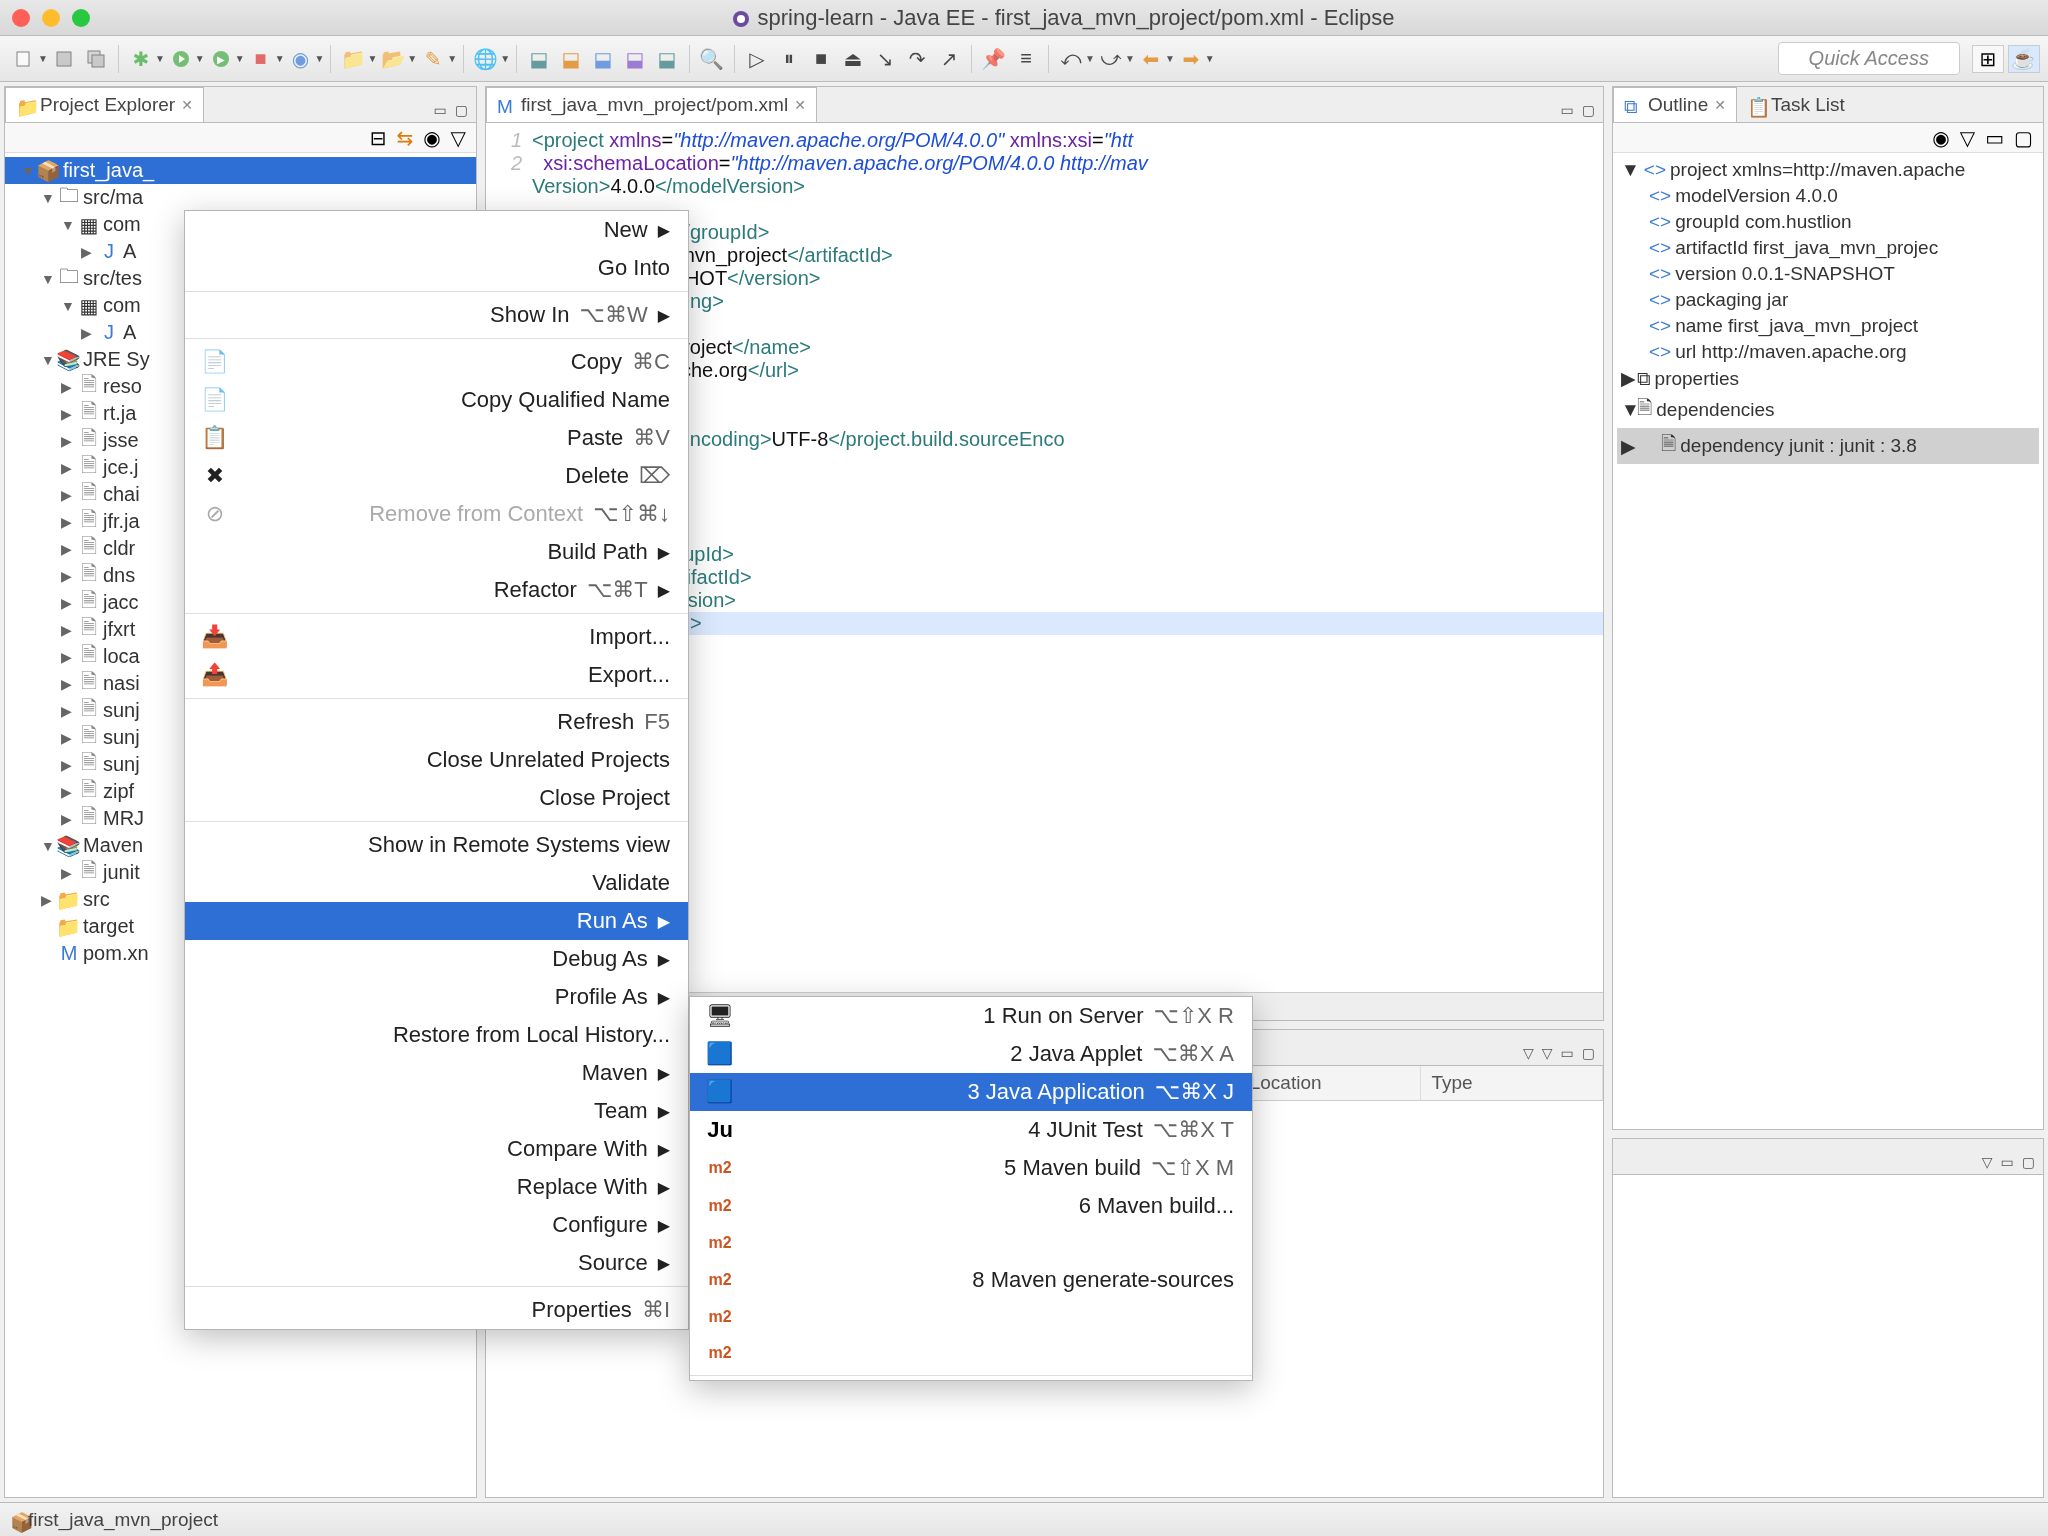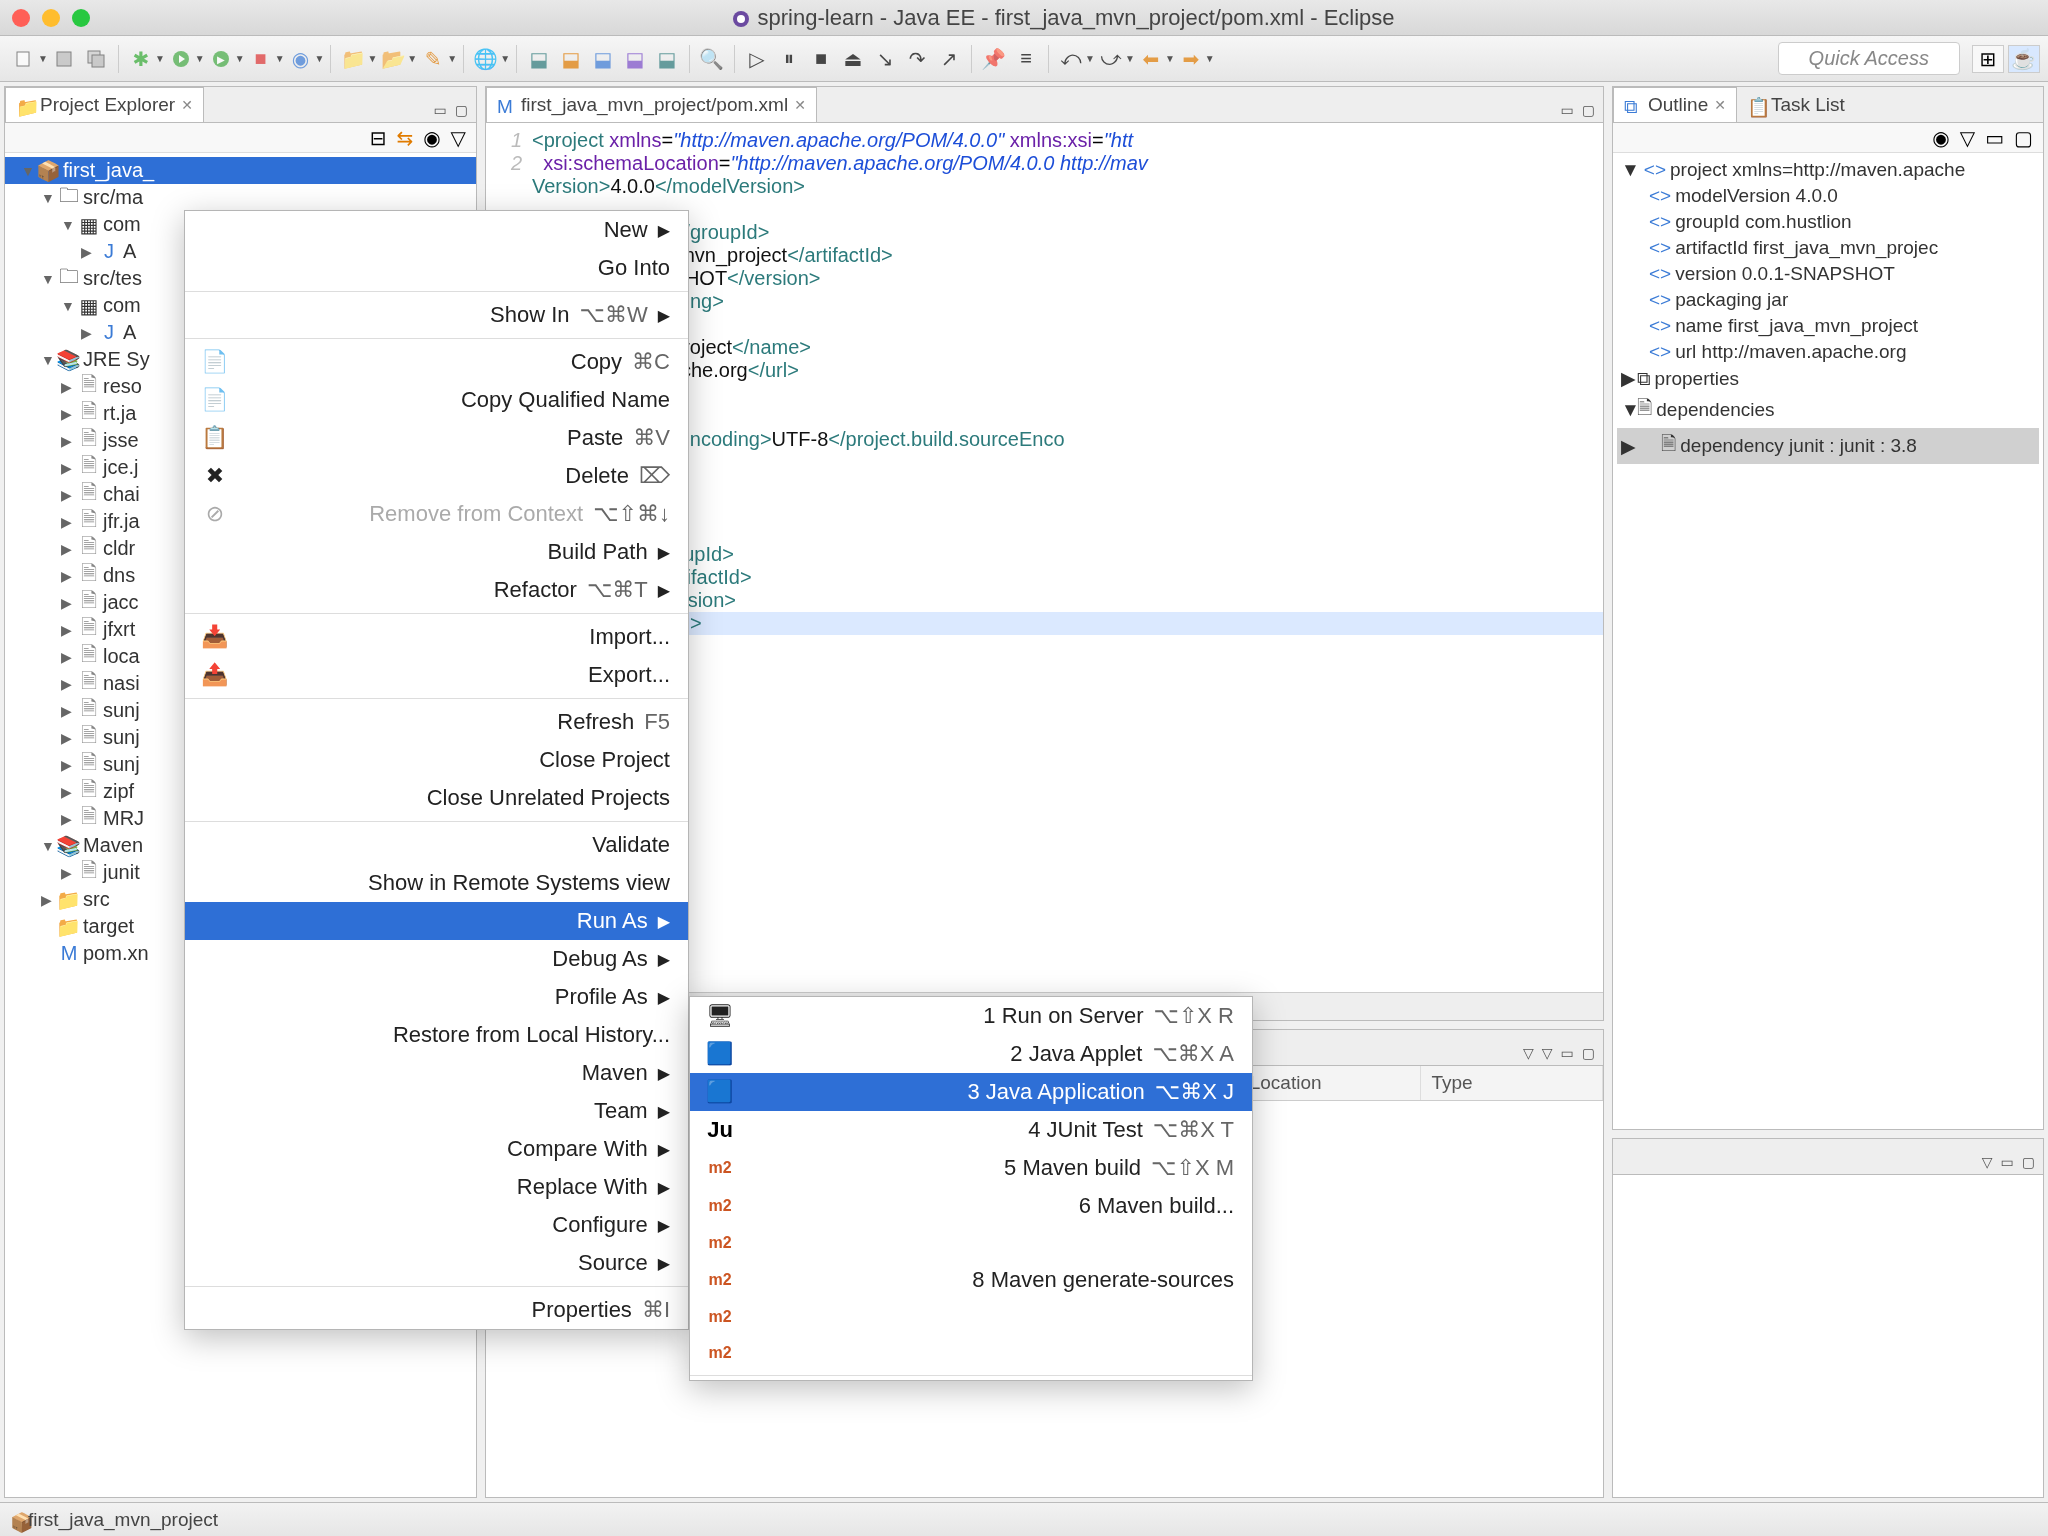--- a/index.html
+++ b/index.html
@@ -648,34 +648,34 @@
       <span class="ctx-label">Export...</span>
     </div>
     <div class="ctx-sep"></div>
     <div class="ctx-row">
       <span class="ctx-icon"></span>
       <span class="ctx-label">Refresh</span>
       <span class="ctx-short">F5</span>
     </div>
     <div class="ctx-row">
       <span class="ctx-icon"></span>
+      <span class="ctx-label">Close Unrelated Projects</span>
+    </div>
+    <div class="ctx-row">
+      <span class="ctx-icon"></span>
       <span class="ctx-label">Close Project</span>
     </div>
-    <div class="ctx-row">
-      <span class="ctx-icon"></span>
-      <span class="ctx-label">Close Unrelated Projects</span>
-    </div>
     <div class="ctx-sep"></div>
     <div class="ctx-row">
       <span class="ctx-icon"></span>
+      <span class="ctx-label">Show in Remote Systems view</span>
+    </div>
+    <div class="ctx-row">
+      <span class="ctx-icon"></span>
       <span class="ctx-label">Validate</span>
-    </div>
-    <div class="ctx-row">
-      <span class="ctx-icon"></span>
-      <span class="ctx-label">Show in Remote Systems view</span>
     </div>
     <div class="ctx-row hl">
       <span class="ctx-icon"></span>
       <span class="ctx-label">Run As</span>
       <span class="ctx-arrow">▶</span>
     </div>
     <div class="ctx-row">
       <span class="ctx-icon"></span>
       <span class="ctx-label">Debug As</span>
       <span class="ctx-arrow">▶</span>

